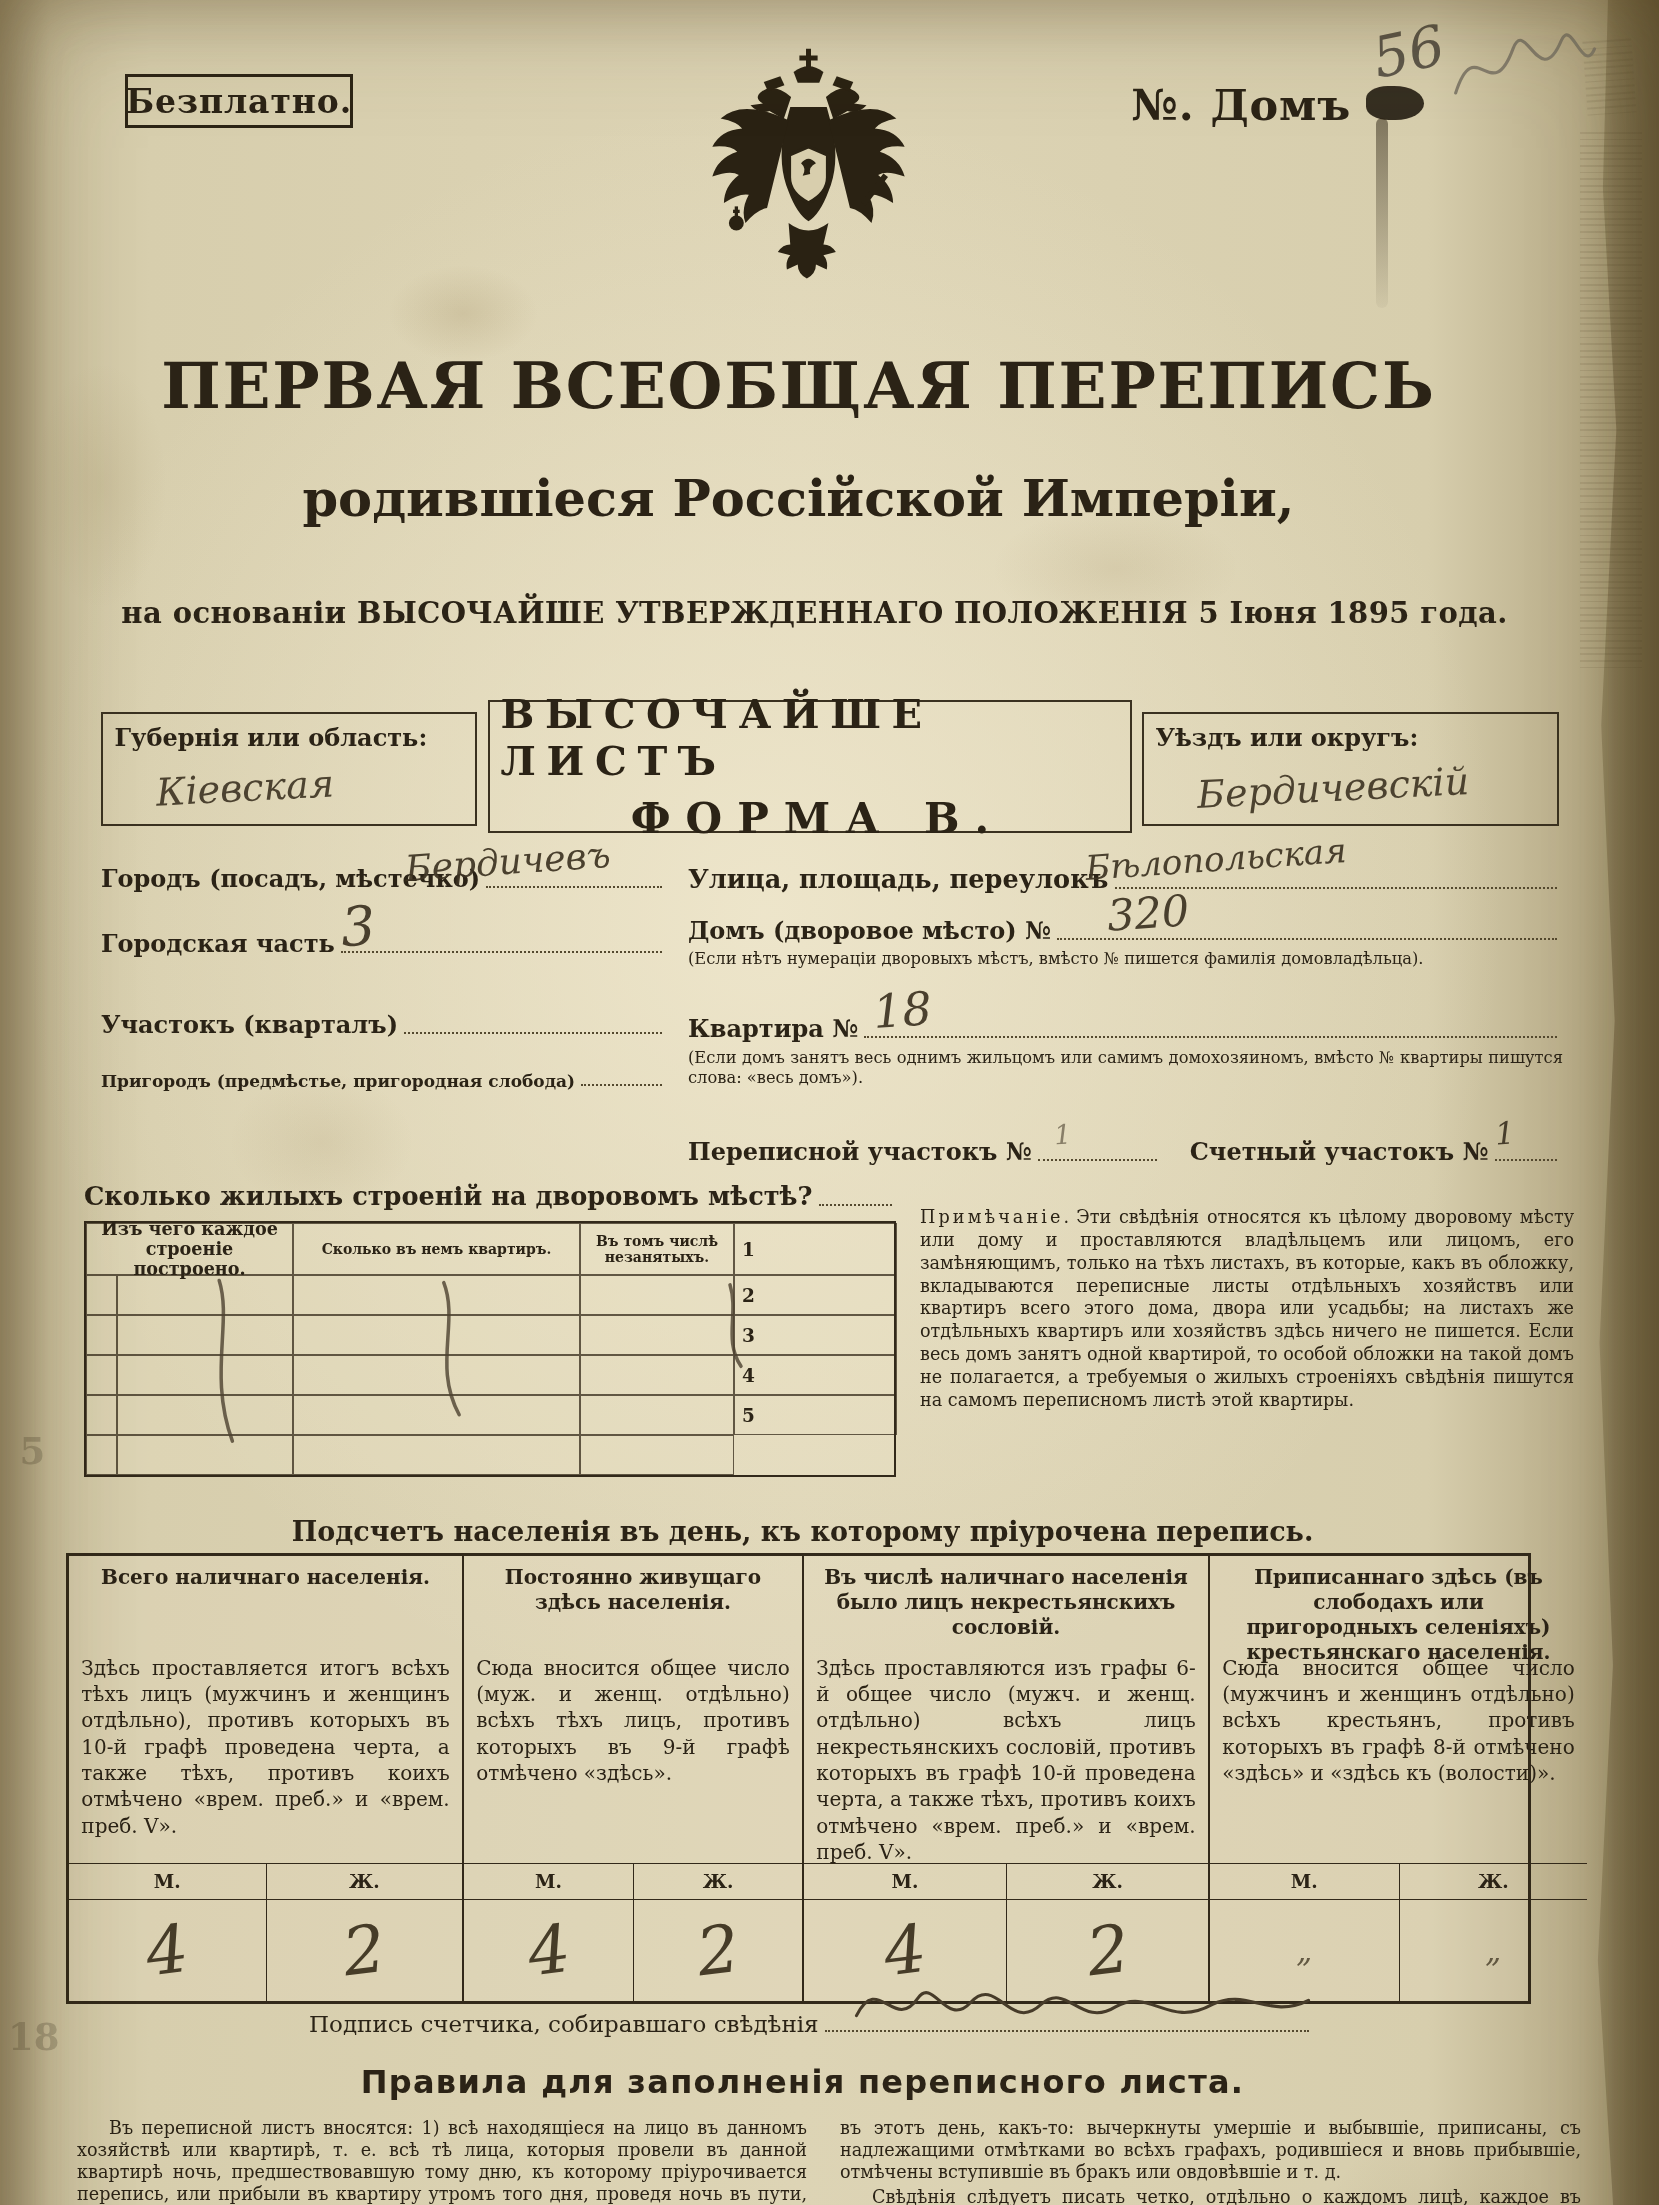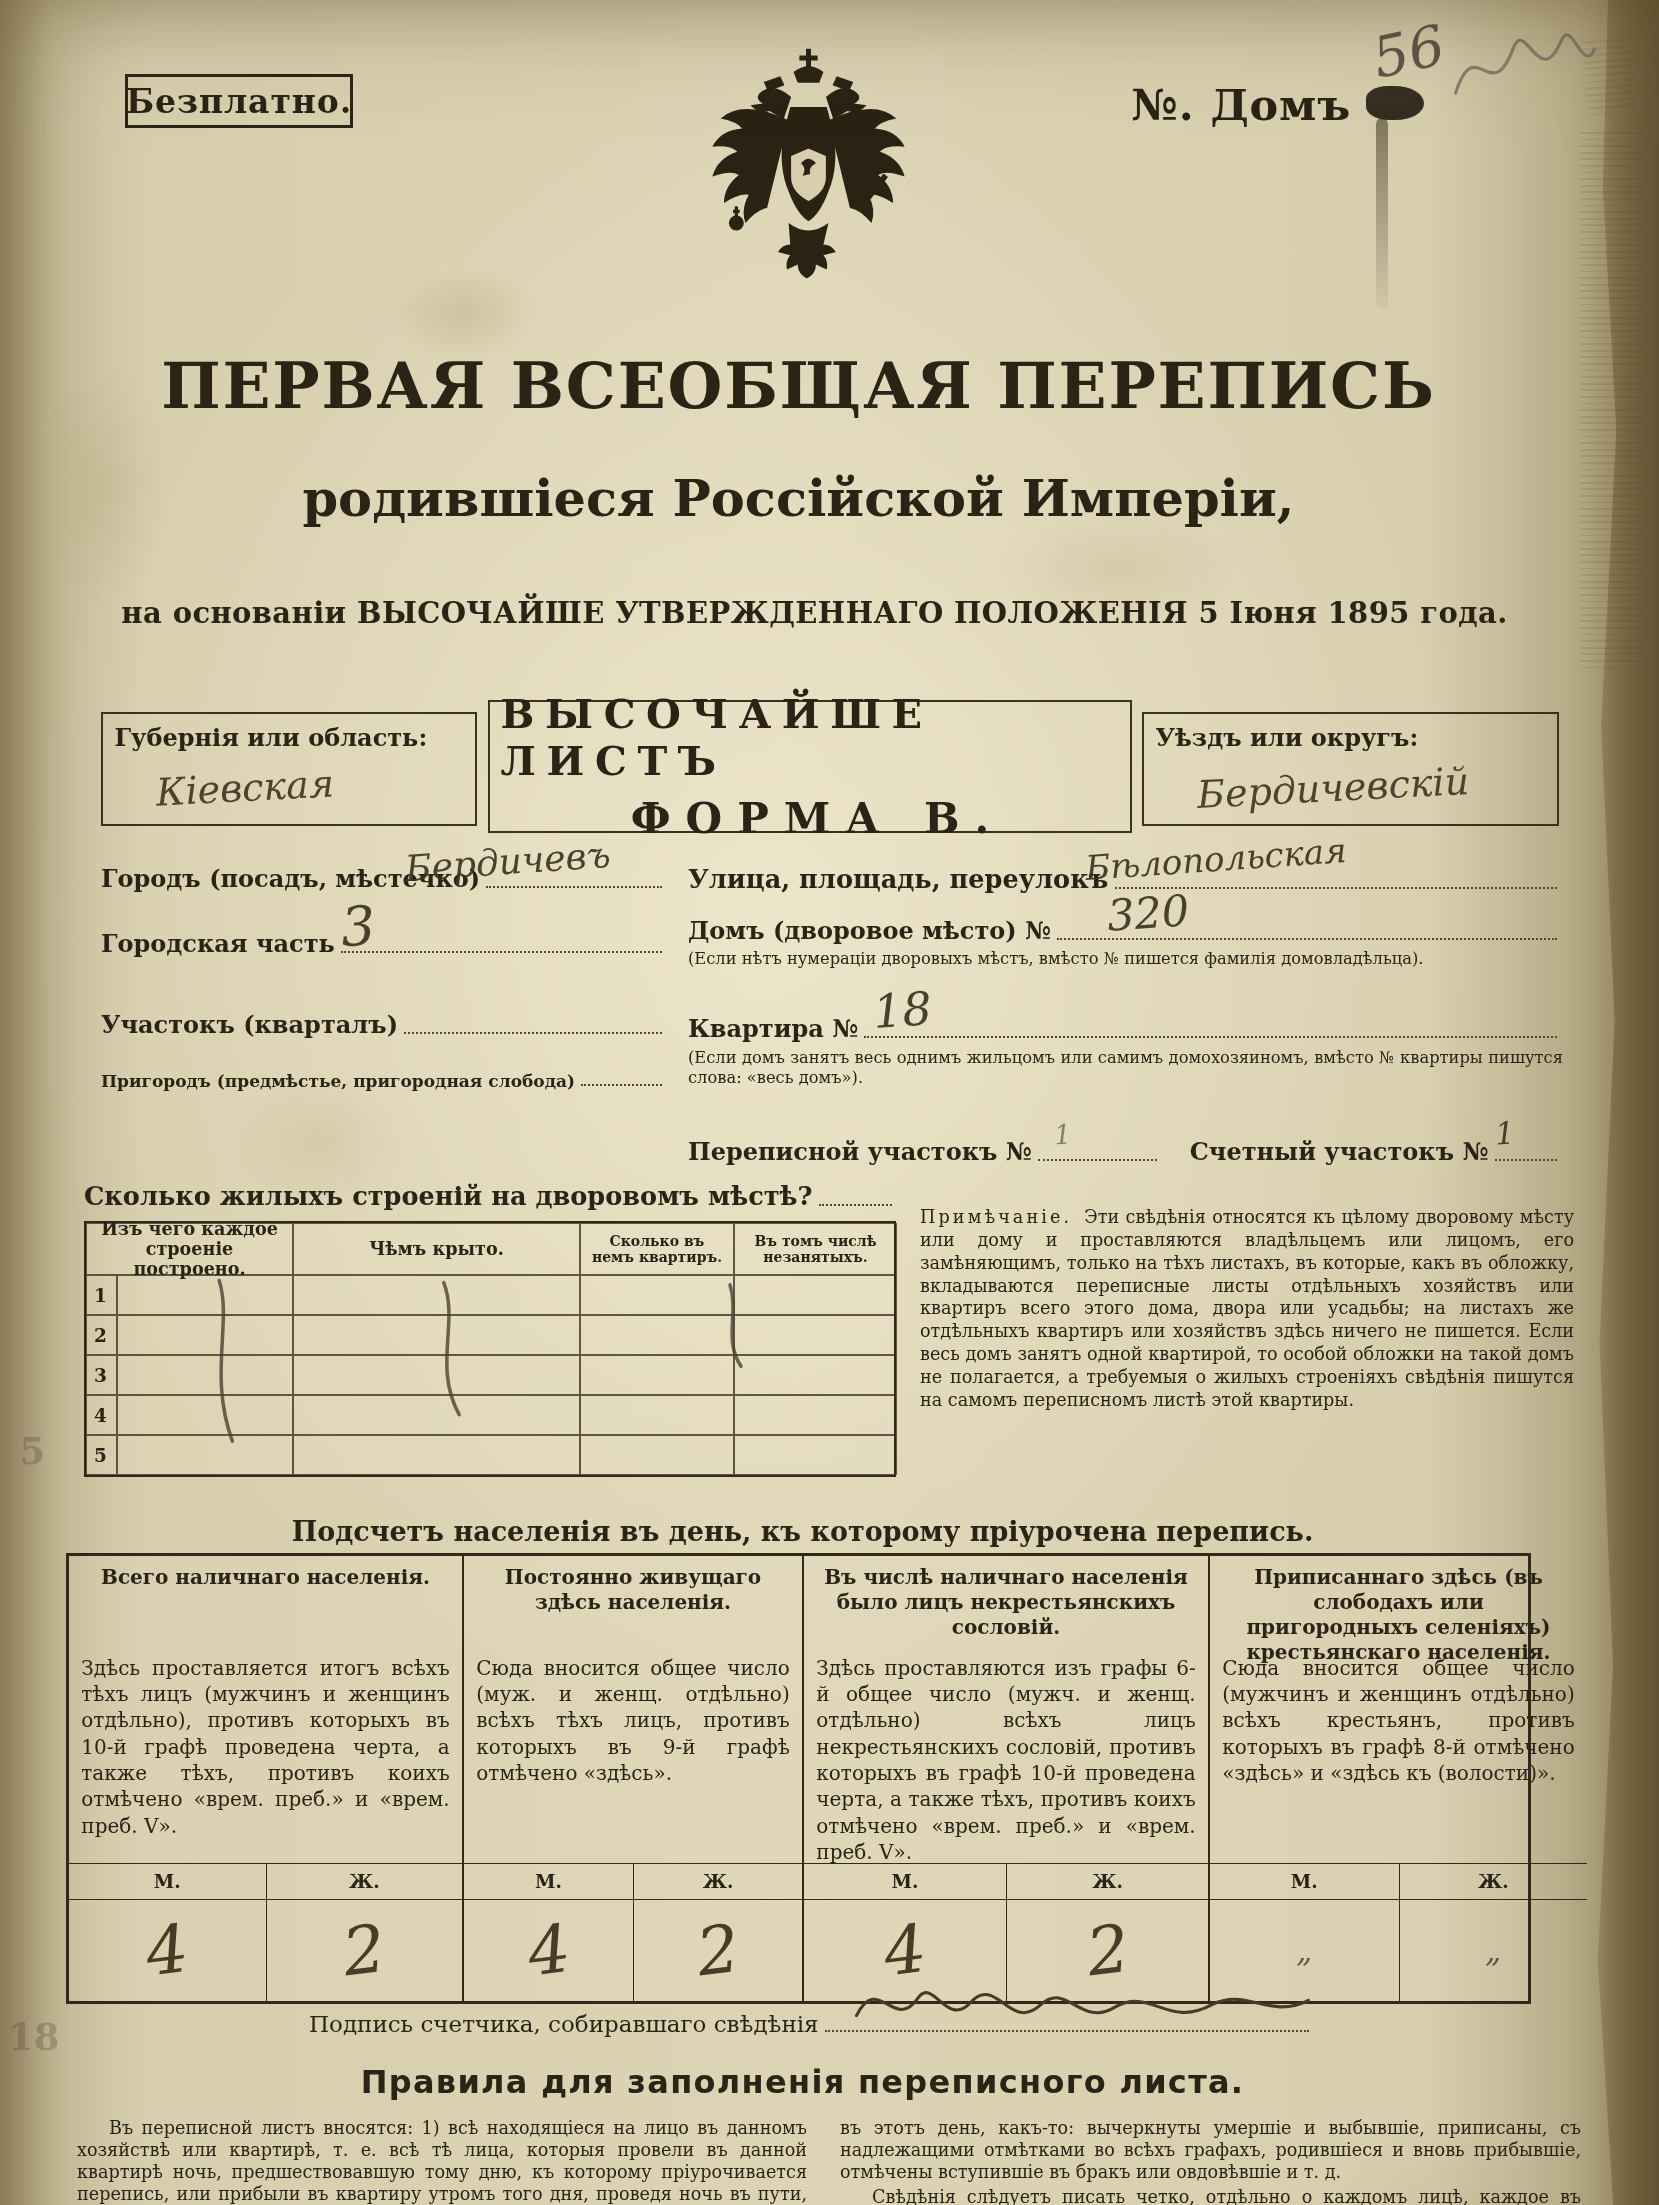--- a/index.html
+++ b/index.html
@@ -66,21 +66,21 @@
   .btable{position:absolute;left:84px;top:1221px;width:812px;display:grid;
     grid-template-columns:31px 176px 287px 154px 163px;grid-template-rows:52px repeat(5,40px);
     border:2.6px solid #32291a;background:rgba(238,230,205,.25)}
   .btable>div{border:0.9px solid rgba(52,42,26,.75)}
   .bth{font-weight:bold;font-size:17.6px;display:flex;align-items:center;justify-content:center;
     text-align:center;padding:2.6px 7px;line-height:1.15}
   .bth.sm{font-size:14px}
   .btn{display:flex;align-items:center;justify-content:flex-start;padding-left:7px;font-size:18.5px;font-weight:bold}
   .bt-strokes{position:absolute;left:84px;top:1221px;pointer-events:none}
   .note-block{position:absolute;left:920px;top:1206px;width:654px;font-size:17.6px;line-height:1.3;text-align:justify}
-  .note-title{letter-spacing:3.1px;margin-right:12px}
+  .note-title{letter-spacing:3.1px;margin-right:4px}
 
   
   .pop-title{position:absolute;top:1516px;left:0;width:1605px;text-align:center;font-weight:bold;font-size:27px}
   .ptable{position:absolute;left:66px;top:1553px;width:1465px;display:grid;
     grid-template-columns:393px 340px 406px 379px;border:3.1px solid #32291a;background:rgba(238,230,205,.18)}
   .pgroup{display:grid;grid-template-rows:95px 212px 37px 101px;border-left:2.2px solid #32291a}
   .pgroup.first{border-left:none}
   .pg-head{font-weight:bold;font-size:20px;text-align:center;padding:8.8px 15px 0;line-height:1.25}
   .pg-desc{font-size:20px;line-height:1.32;padding:3.5px 12.3px;text-align:justify}
   .pg-mf{display:grid;grid-template-columns:1fr 1fr;border-top:1.8px solid #32291a;border-bottom:1.8px solid #32291a;
@@ -233,21 +233,20 @@
     </div>
   </div>
 
   <div class="bq">
     <span class="flabel">Сколько жилыхъ строеній на дворовомъ мѣстѣ?</span>
     <span class="dots"></span>
   </div>
 
   <div class="btable">
     <div class="bth" style="grid-column:1/3">Изъ чего каждое строеніе построено.</div>
-    <div class="bth">Чѣмъ крыто.</div>
     <div class="bth sm">Сколько въ немъ квартиръ.</div>
     <div class="bth sm">Въ томъ числѣ незанятыхъ.</div>
 
     <div class="btn">1</div>
     <div></div>
       <div></div>
       <div></div>
       <div></div>
     <div class="btn">2</div>
     <div></div>

